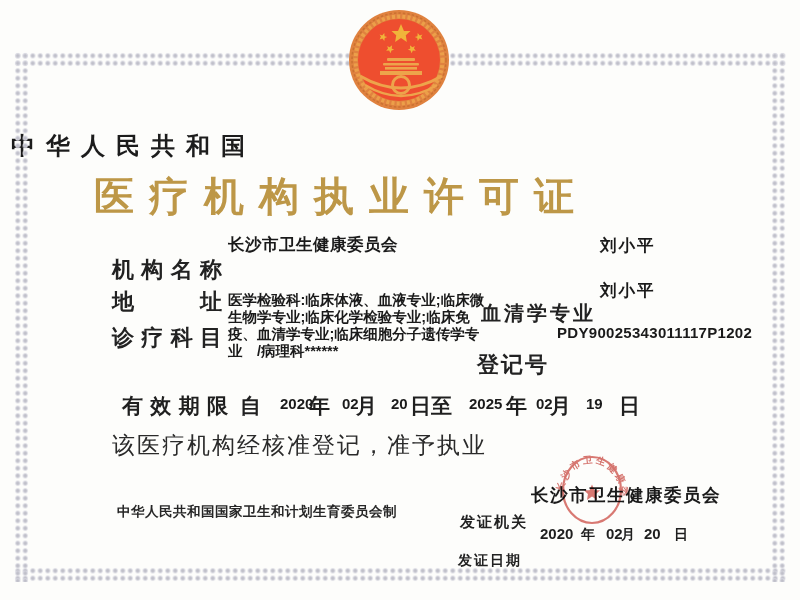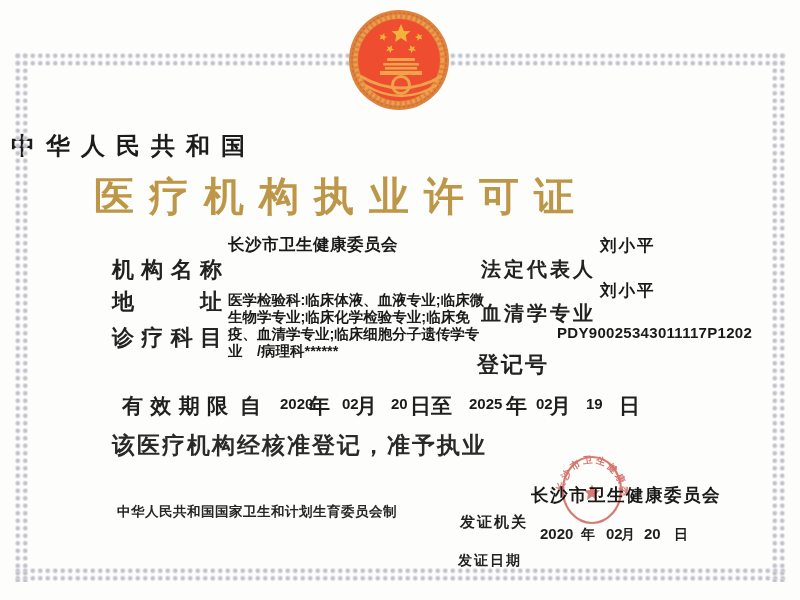--- a/index.html
+++ b/index.html
@@ -67,21 +67,21 @@
   .p-label{left:0;width:106px;}
   .p-zi{left:118px;}
   .p-fy{left:158px;} .p-yu1{left:187px;} .p-fm{left:220px;} .p-mu1{left:234px;}
   .p-fd{left:269px;} .p-rizhi{left:288px;}
   .p-ty{left:347px;} .p-yu2{left:384px;} .p-tm{left:414px;} .p-mu2{left:428px;}
   .p-td{left:464px;} .p-ri2{left:497px;}
 
   .approval{
     position:absolute;left:112px;top:430px;
     font-family:"Liberation Sans","DejaVu Sans",sans-serif;
-    font-weight:bold;font-size:23px;letter-spacing:2px;color:#2a2a2a;
+    font-weight:normal;font-size:23px;letter-spacing:2px;color:#2a2a2a;
   }
   .maker{
     position:absolute;left:117px;top:503px;
     font-weight:bold;font-size:13.5px;letter-spacing:0.5px;color:#262626;
   }
 
   
   .l-issuer{left:460px;top:488px;font-size:15px;letter-spacing:2px;}
   .v-issuer{left:531px;top:483px;font-size:17.5px;letter-spacing:1.5px;z-index:2;}
   .l-date{left:458px;top:527px;font-size:14px;letter-spacing:2px;}
@@ -126,21 +126,20 @@
     <circle cx="59" cy="79" r="8.5" fill="none" stroke="#eda44b" stroke-width="3"></circle>
     <path d="M18,70 Q59,94 100,70" fill="none" stroke="#eda44b" stroke-width="3"></path>
     <path d="M23,79 Q59,101 95,79" fill="none" stroke="#eda44b" stroke-width="2.5"></path>
   </svg>
 
   <div class="title-country">中华人民共和国</div>
   <div class="title-license">医疗机构执业许可证</div>
 
   <span class="lbl just l-orgname">机构名称</span>
   <span class="val v-orgname">长沙市卫生健康委员会</span>
-  <span class="lbl just l-legal">法定代表人</span>
   <span class="val v-legal">刘小平</span>
 
   <span class="lbl just l-addr">地址</span>
   <span class="lbl just l-principal">血清学专业</span>
   <span class="val v-principal">刘小平</span>
 
   <span class="lbl just l-scope">诊疗科目</span>
   <span class="val v-scope">医学检验科:临床体液、血液专业;临床微生物学专业;临床化学检验专业;临床免疫、血清学专业;临床细胞分子遗传学专业　/病理科******</span>
 
   <span class="lbl l-regno">登记号</span>

